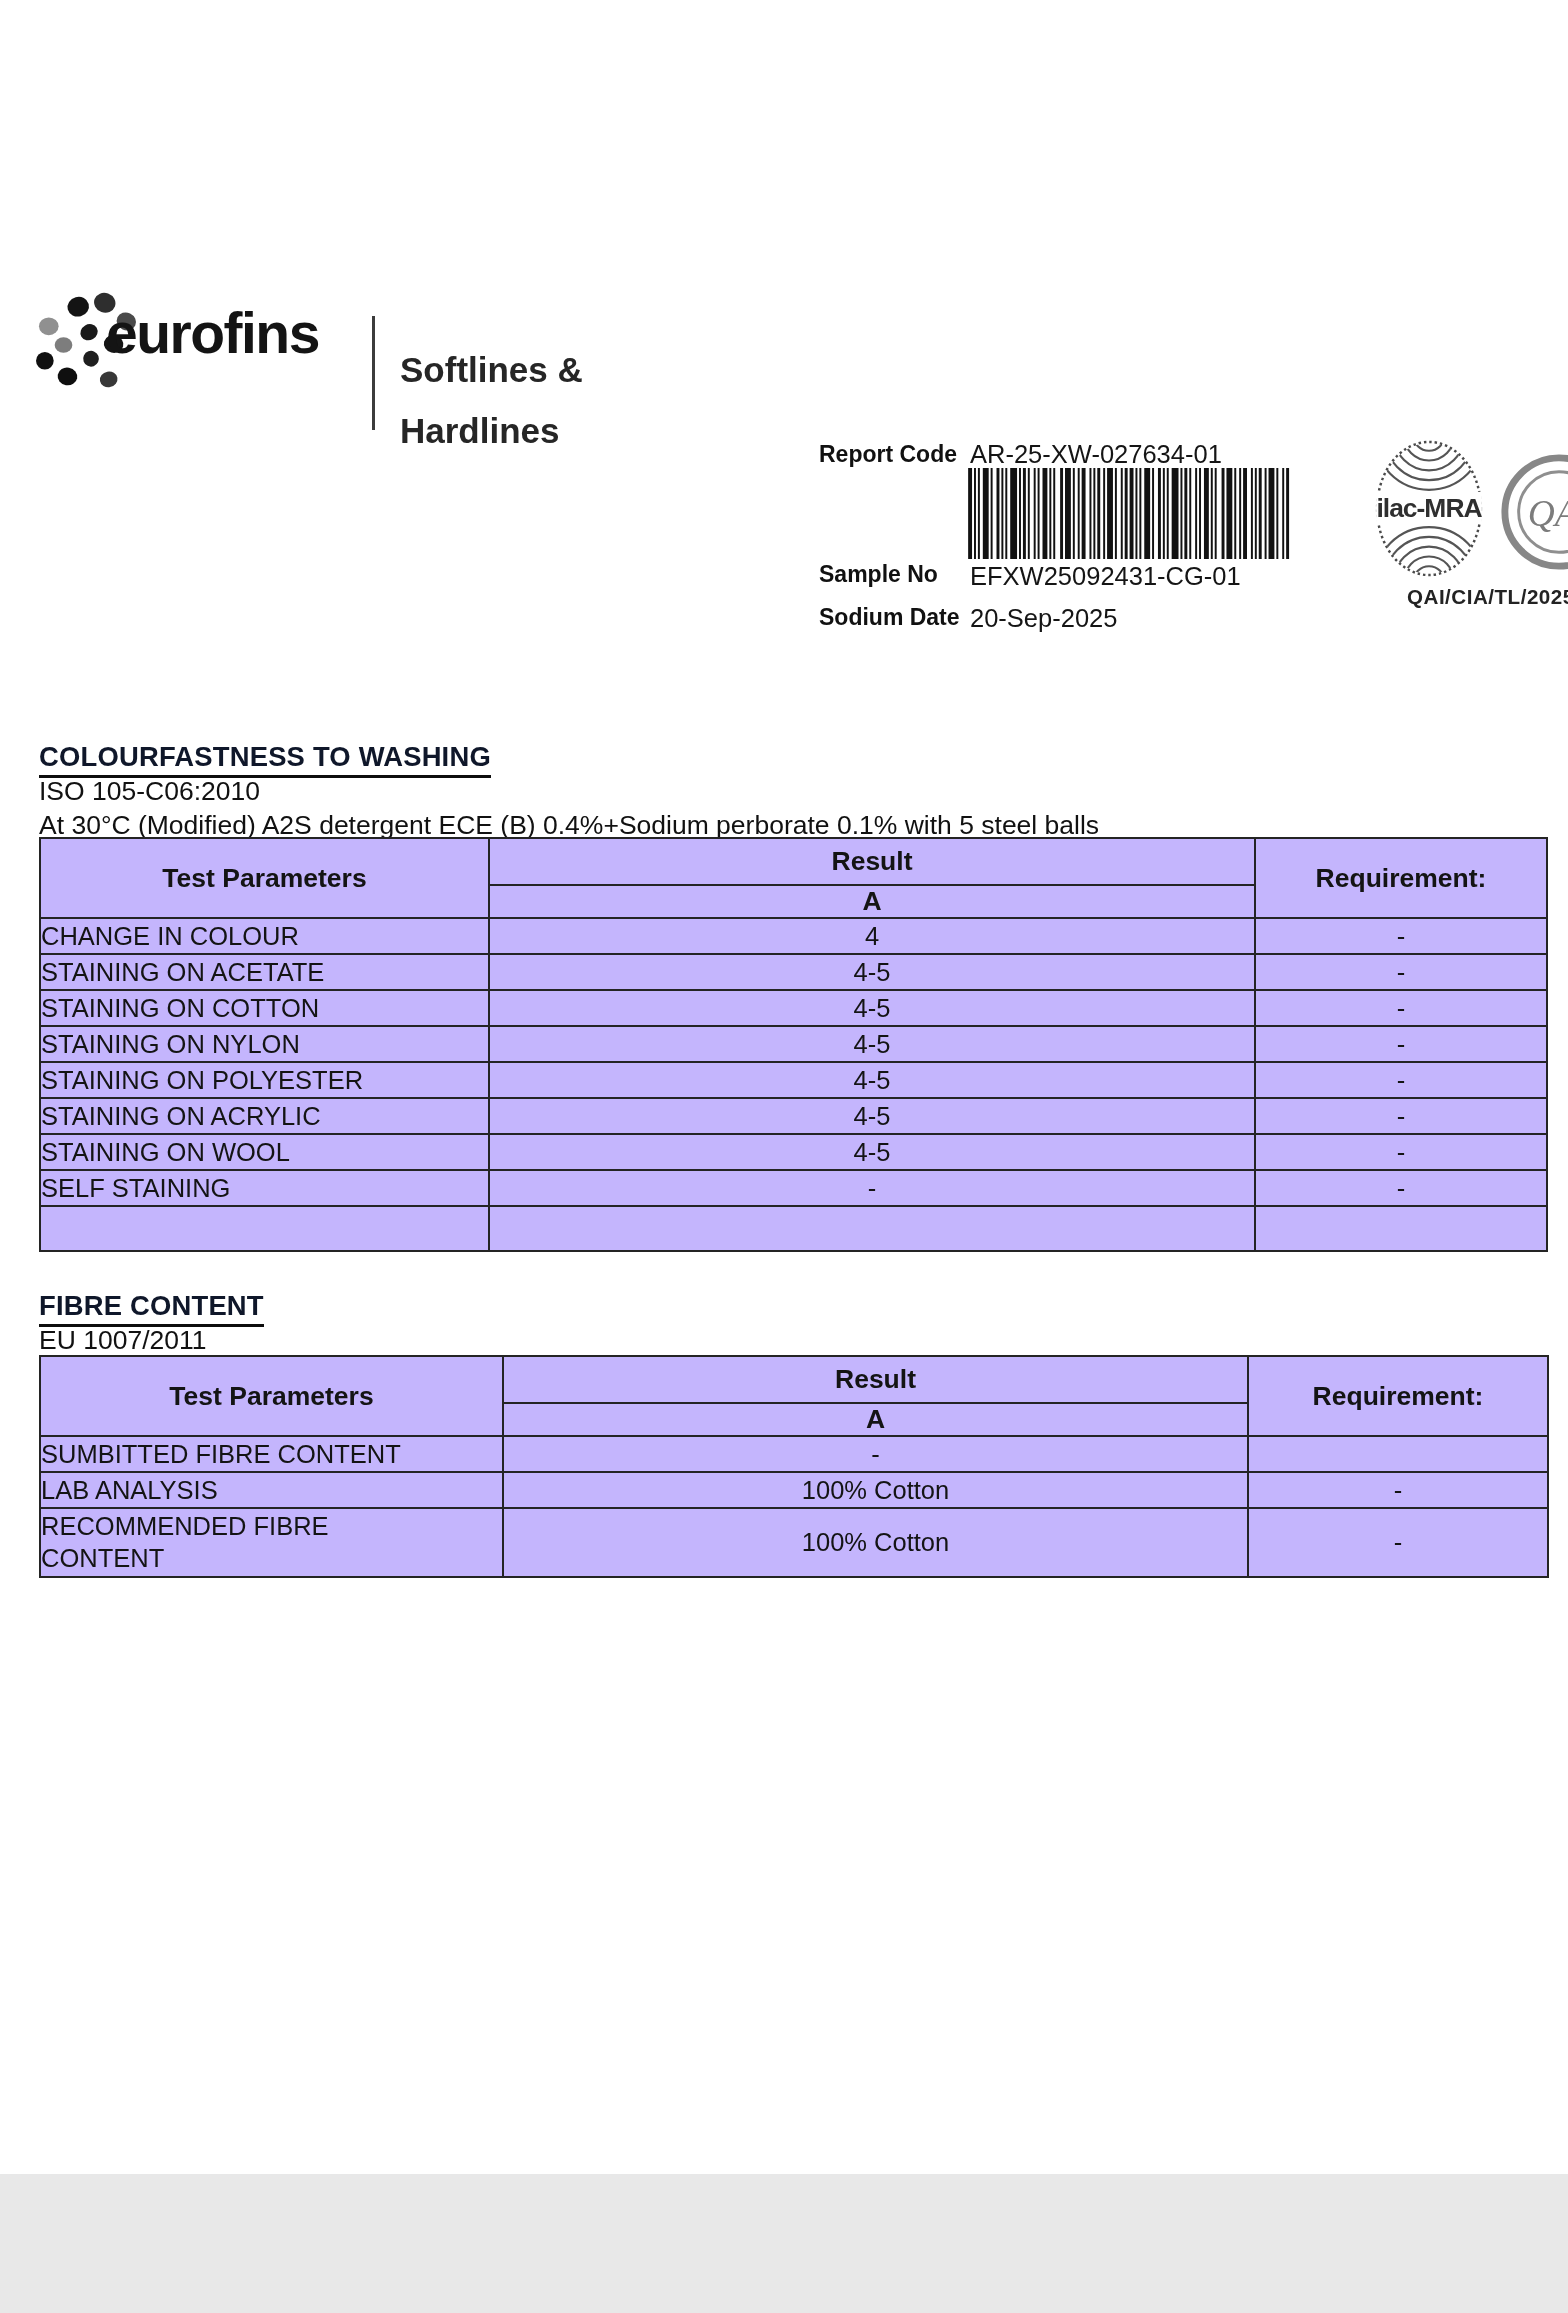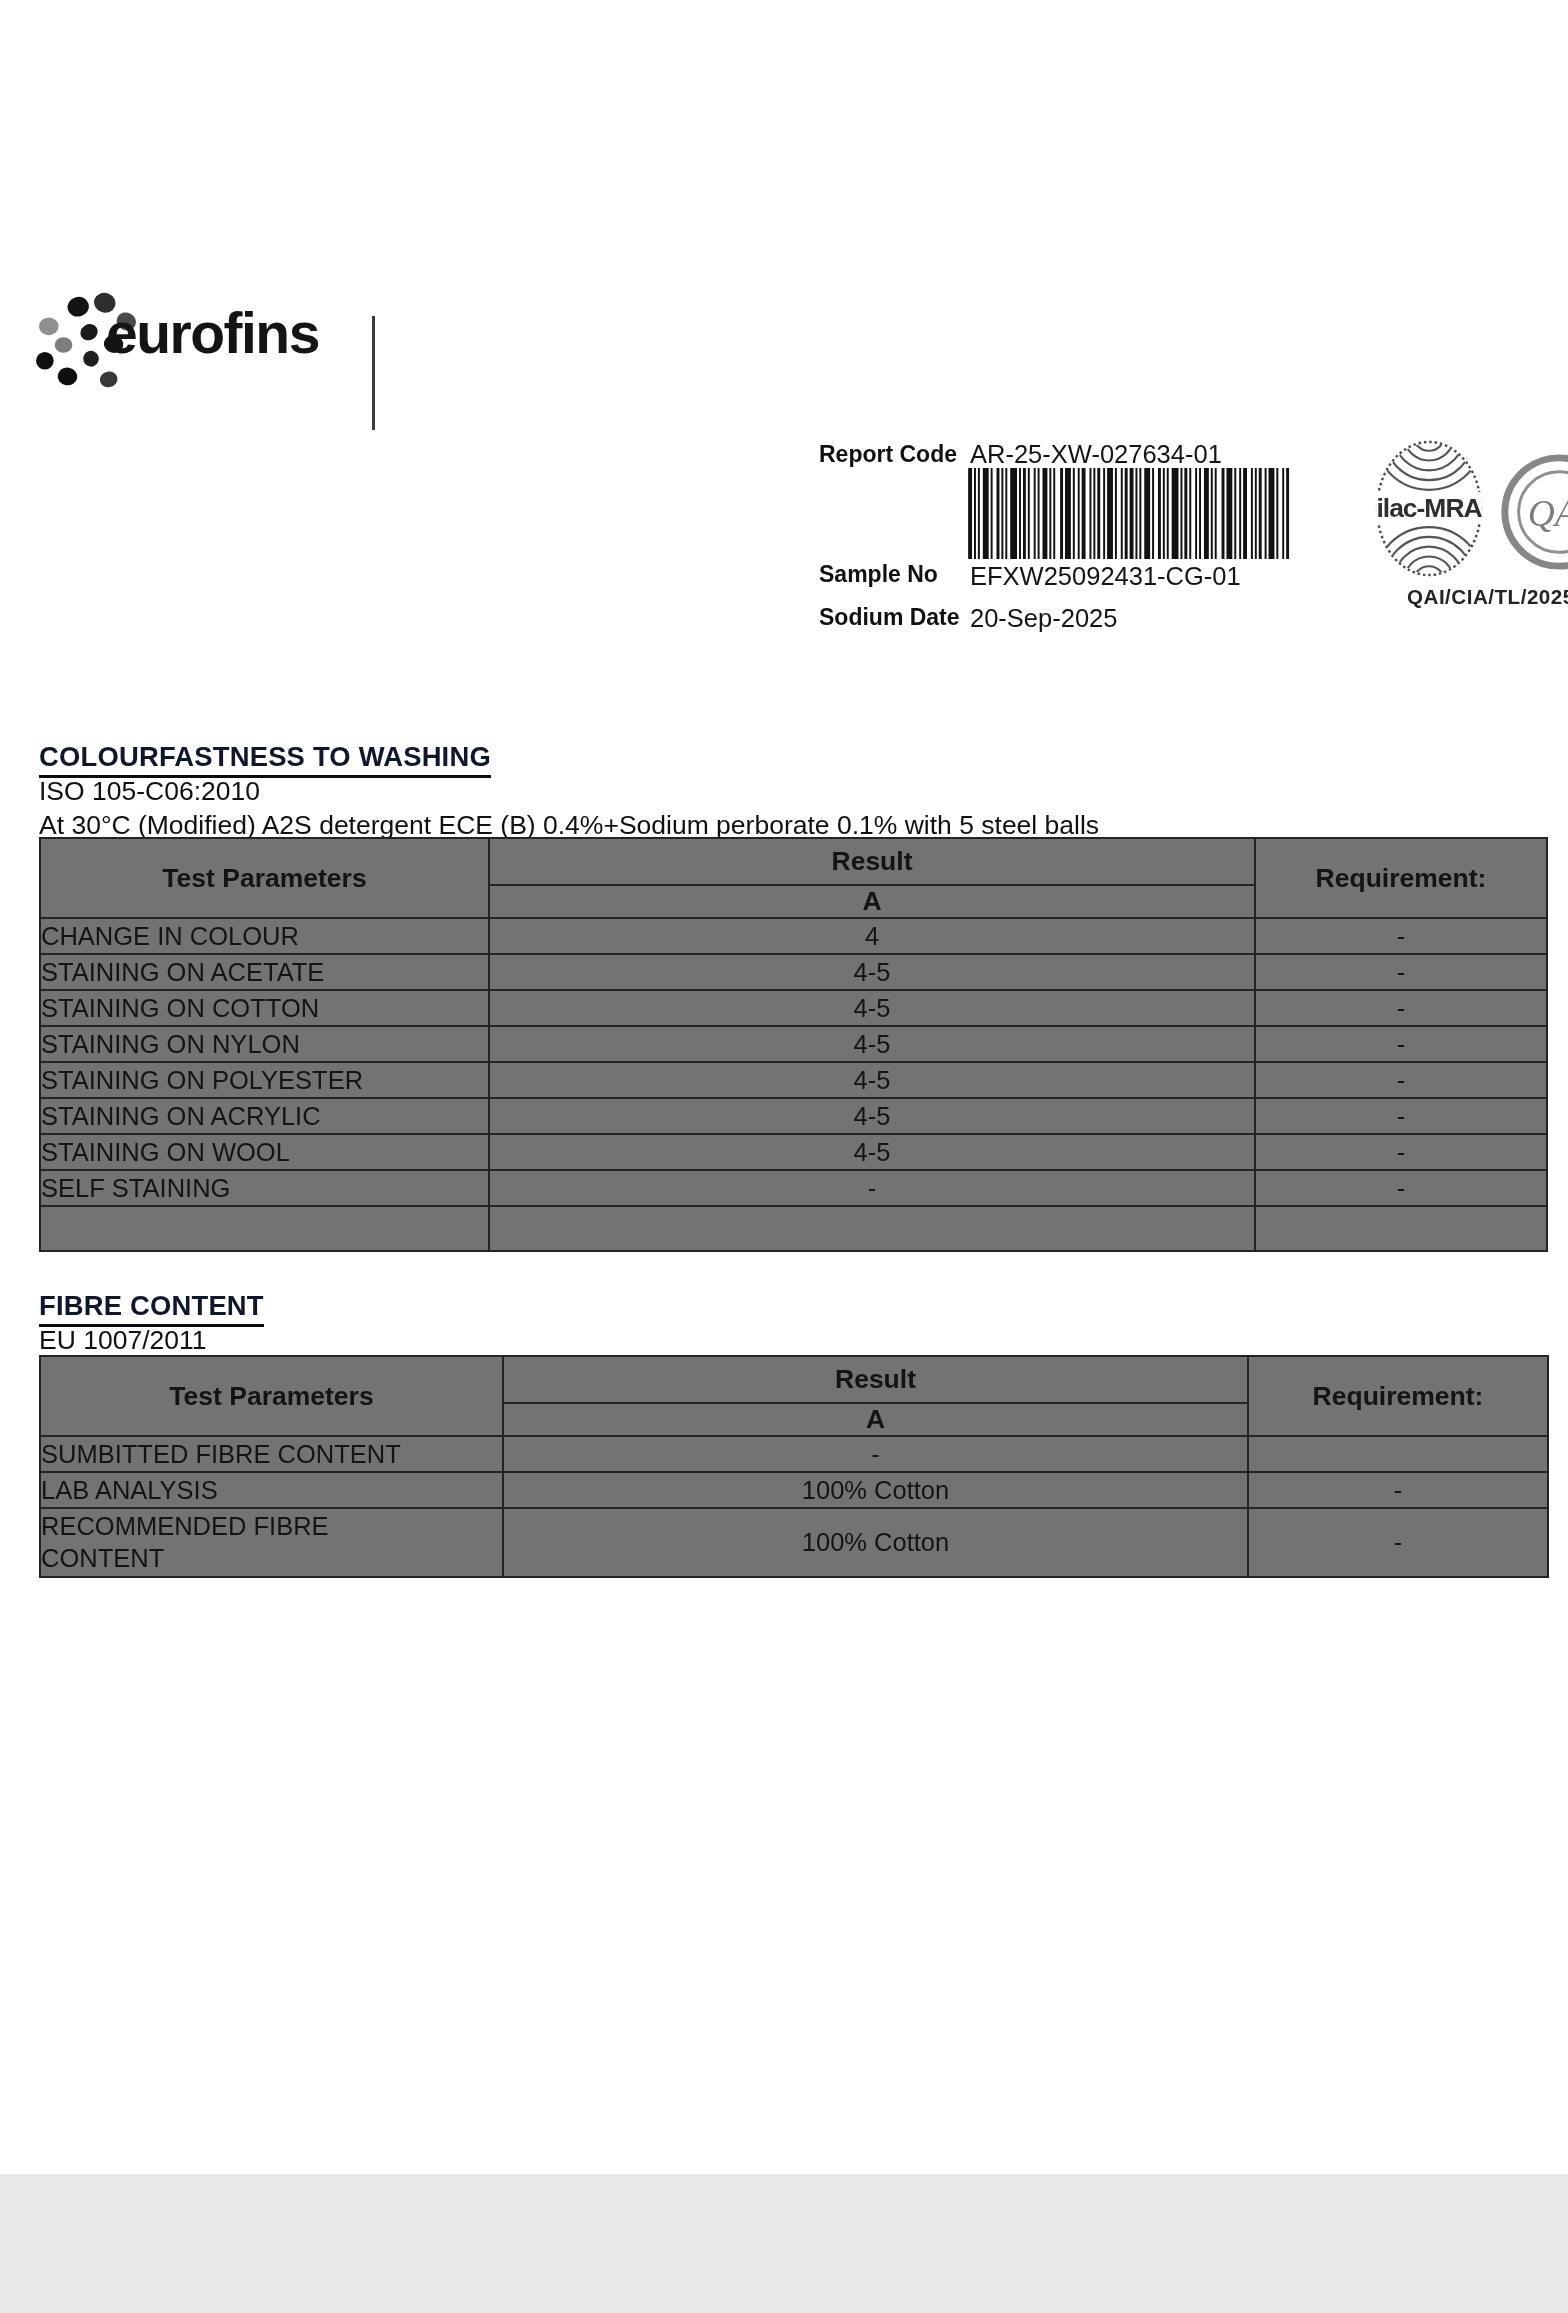--- a/index.html
+++ b/index.html
@@ -45,21 +45,21 @@
   .sec-title{
     font-size:27.4px;font-weight:bold;color:#0f172a;
     border-bottom:3.9px solid #0d0d0d;padding-bottom:2px;
     display:inline-block;letter-spacing:0.2px;
   }
   .sec-line{font-size:26.5px;color:#111;white-space:nowrap;}
 
   
   table.report{
     border-collapse:collapse;table-layout:fixed;
-    width:1507px;background:#737373;padding-left:16px;
+    width:1507px;background:#c4b5fd;padding-left:16px;
   }
   table.report td, table.report th{
     border:2.5px solid #242424;
     font-size:25.5px;color:#141414;
     vertical-align:middle;overflow:hidden;
     padding:0;
   }
   table.report th{font-size:26.5px;font-weight:bold;text-align:center;}
   td.param{text-align:left;padding-left:8.8px;}
   td.center{text-align:center;}
@@ -86,20 +86,24 @@
     <ellipse cx="29" cy="56" rx="9" ry="8" fill="#7d7d7d"></ellipse>
     <ellipse cx="80" cy="55" rx="10" ry="9" fill="#151515" transform="rotate(15 80 55)"></ellipse>
     <ellipse cx="10" cy="72" rx="9" ry="9" fill="#101010"></ellipse>
     <ellipse cx="57" cy="70" rx="8" ry="8" fill="#1f1f1f" transform="rotate(-20 57 70)"></ellipse>
     <ellipse cx="33" cy="88" rx="10" ry="9" fill="#0f0f0f" transform="rotate(10 33 88)"></ellipse>
     <ellipse cx="75" cy="91" rx="9" ry="8" fill="#383838" transform="rotate(-10 75 91)"></ellipse>
   </svg>
 
   <div class="abs brand-text">eurofins</div>
   <div class="abs brand-divider"></div>
+  <div class="abs division">
+    <div>Softlines &amp;</div>
+    <div>Hardlines</div>
+  </div>
 
   <div class="abs meta-label" style="left:819px;top:441px;">Report Code</div>
   <div class="abs meta-value" style="left:970px;top:440px;">AR-25-XW-027634-01</div>
 
   <div class="abs barcode-box">
     <svg id="barcode" width="331" height="91" viewBox="0 0 338 93">
         <rect x="0" y="0" width="4" height="93" fill="#121212"></rect>
         <rect x="6" y="0" width="2" height="93" fill="#121212"></rect>
         <rect x="10" y="0" width="2" height="93" fill="#121212"></rect>
         <rect x="15" y="0" width="6" height="93" fill="#121212"></rect>

